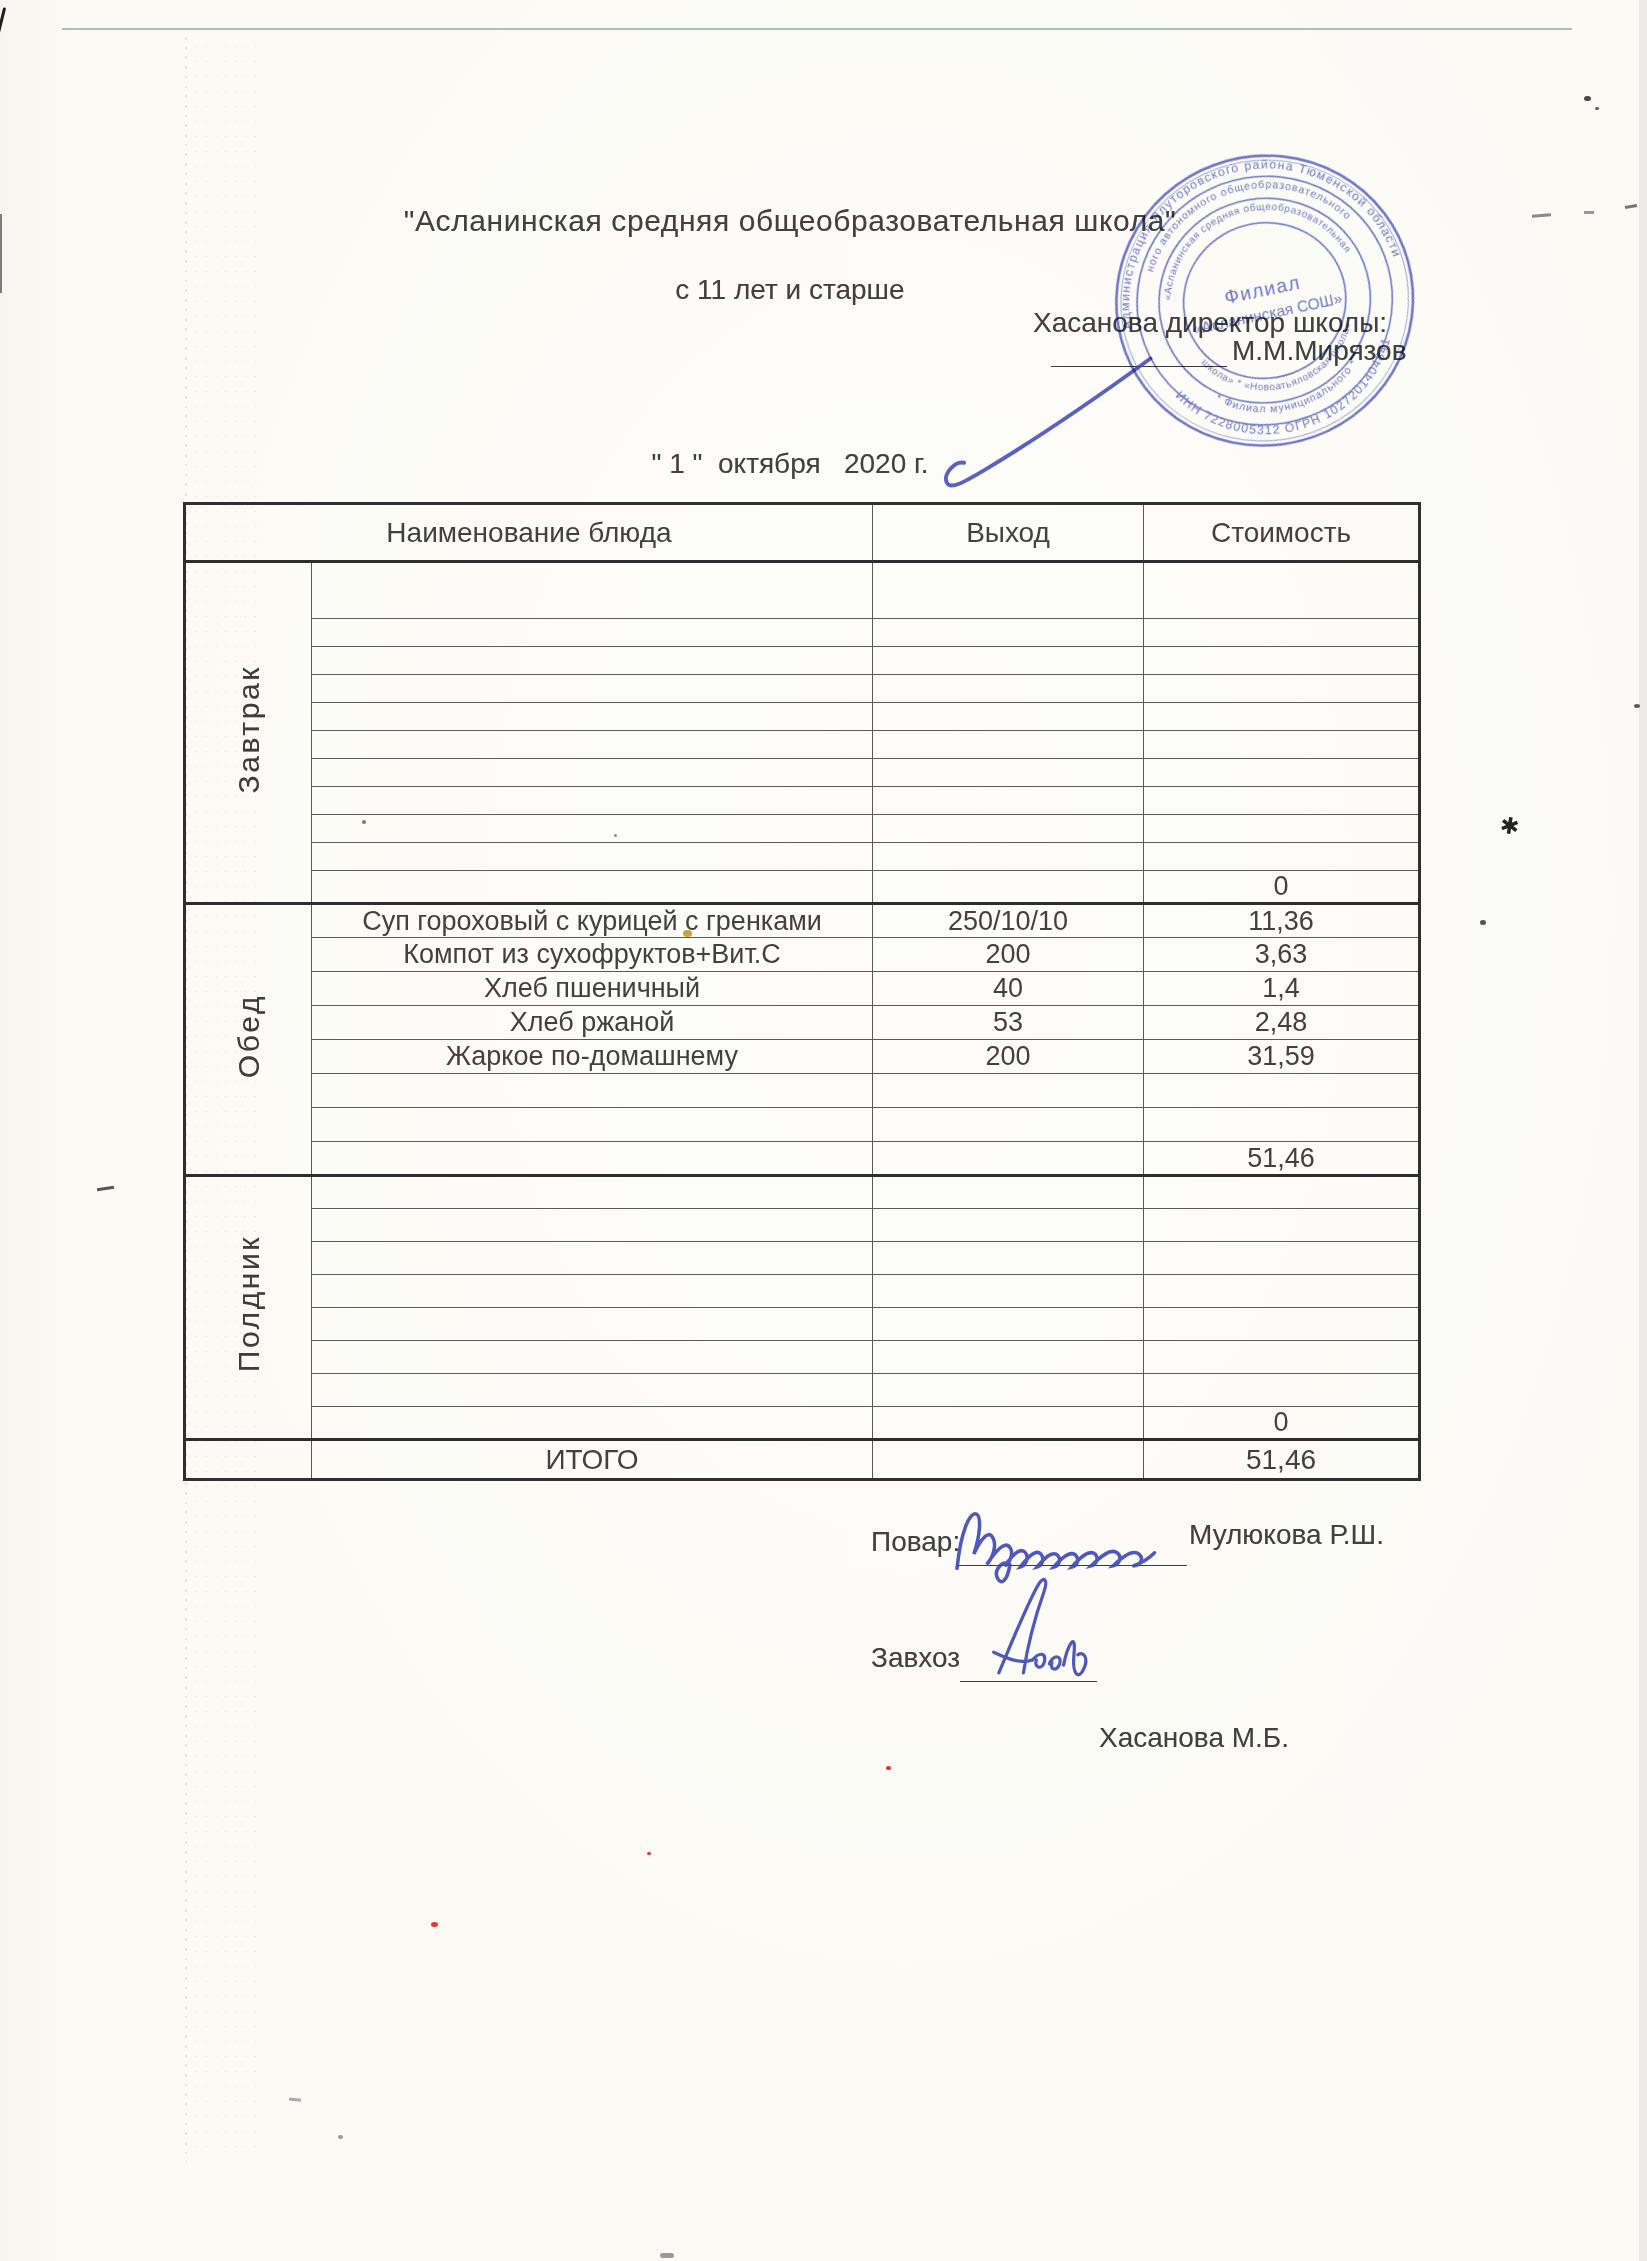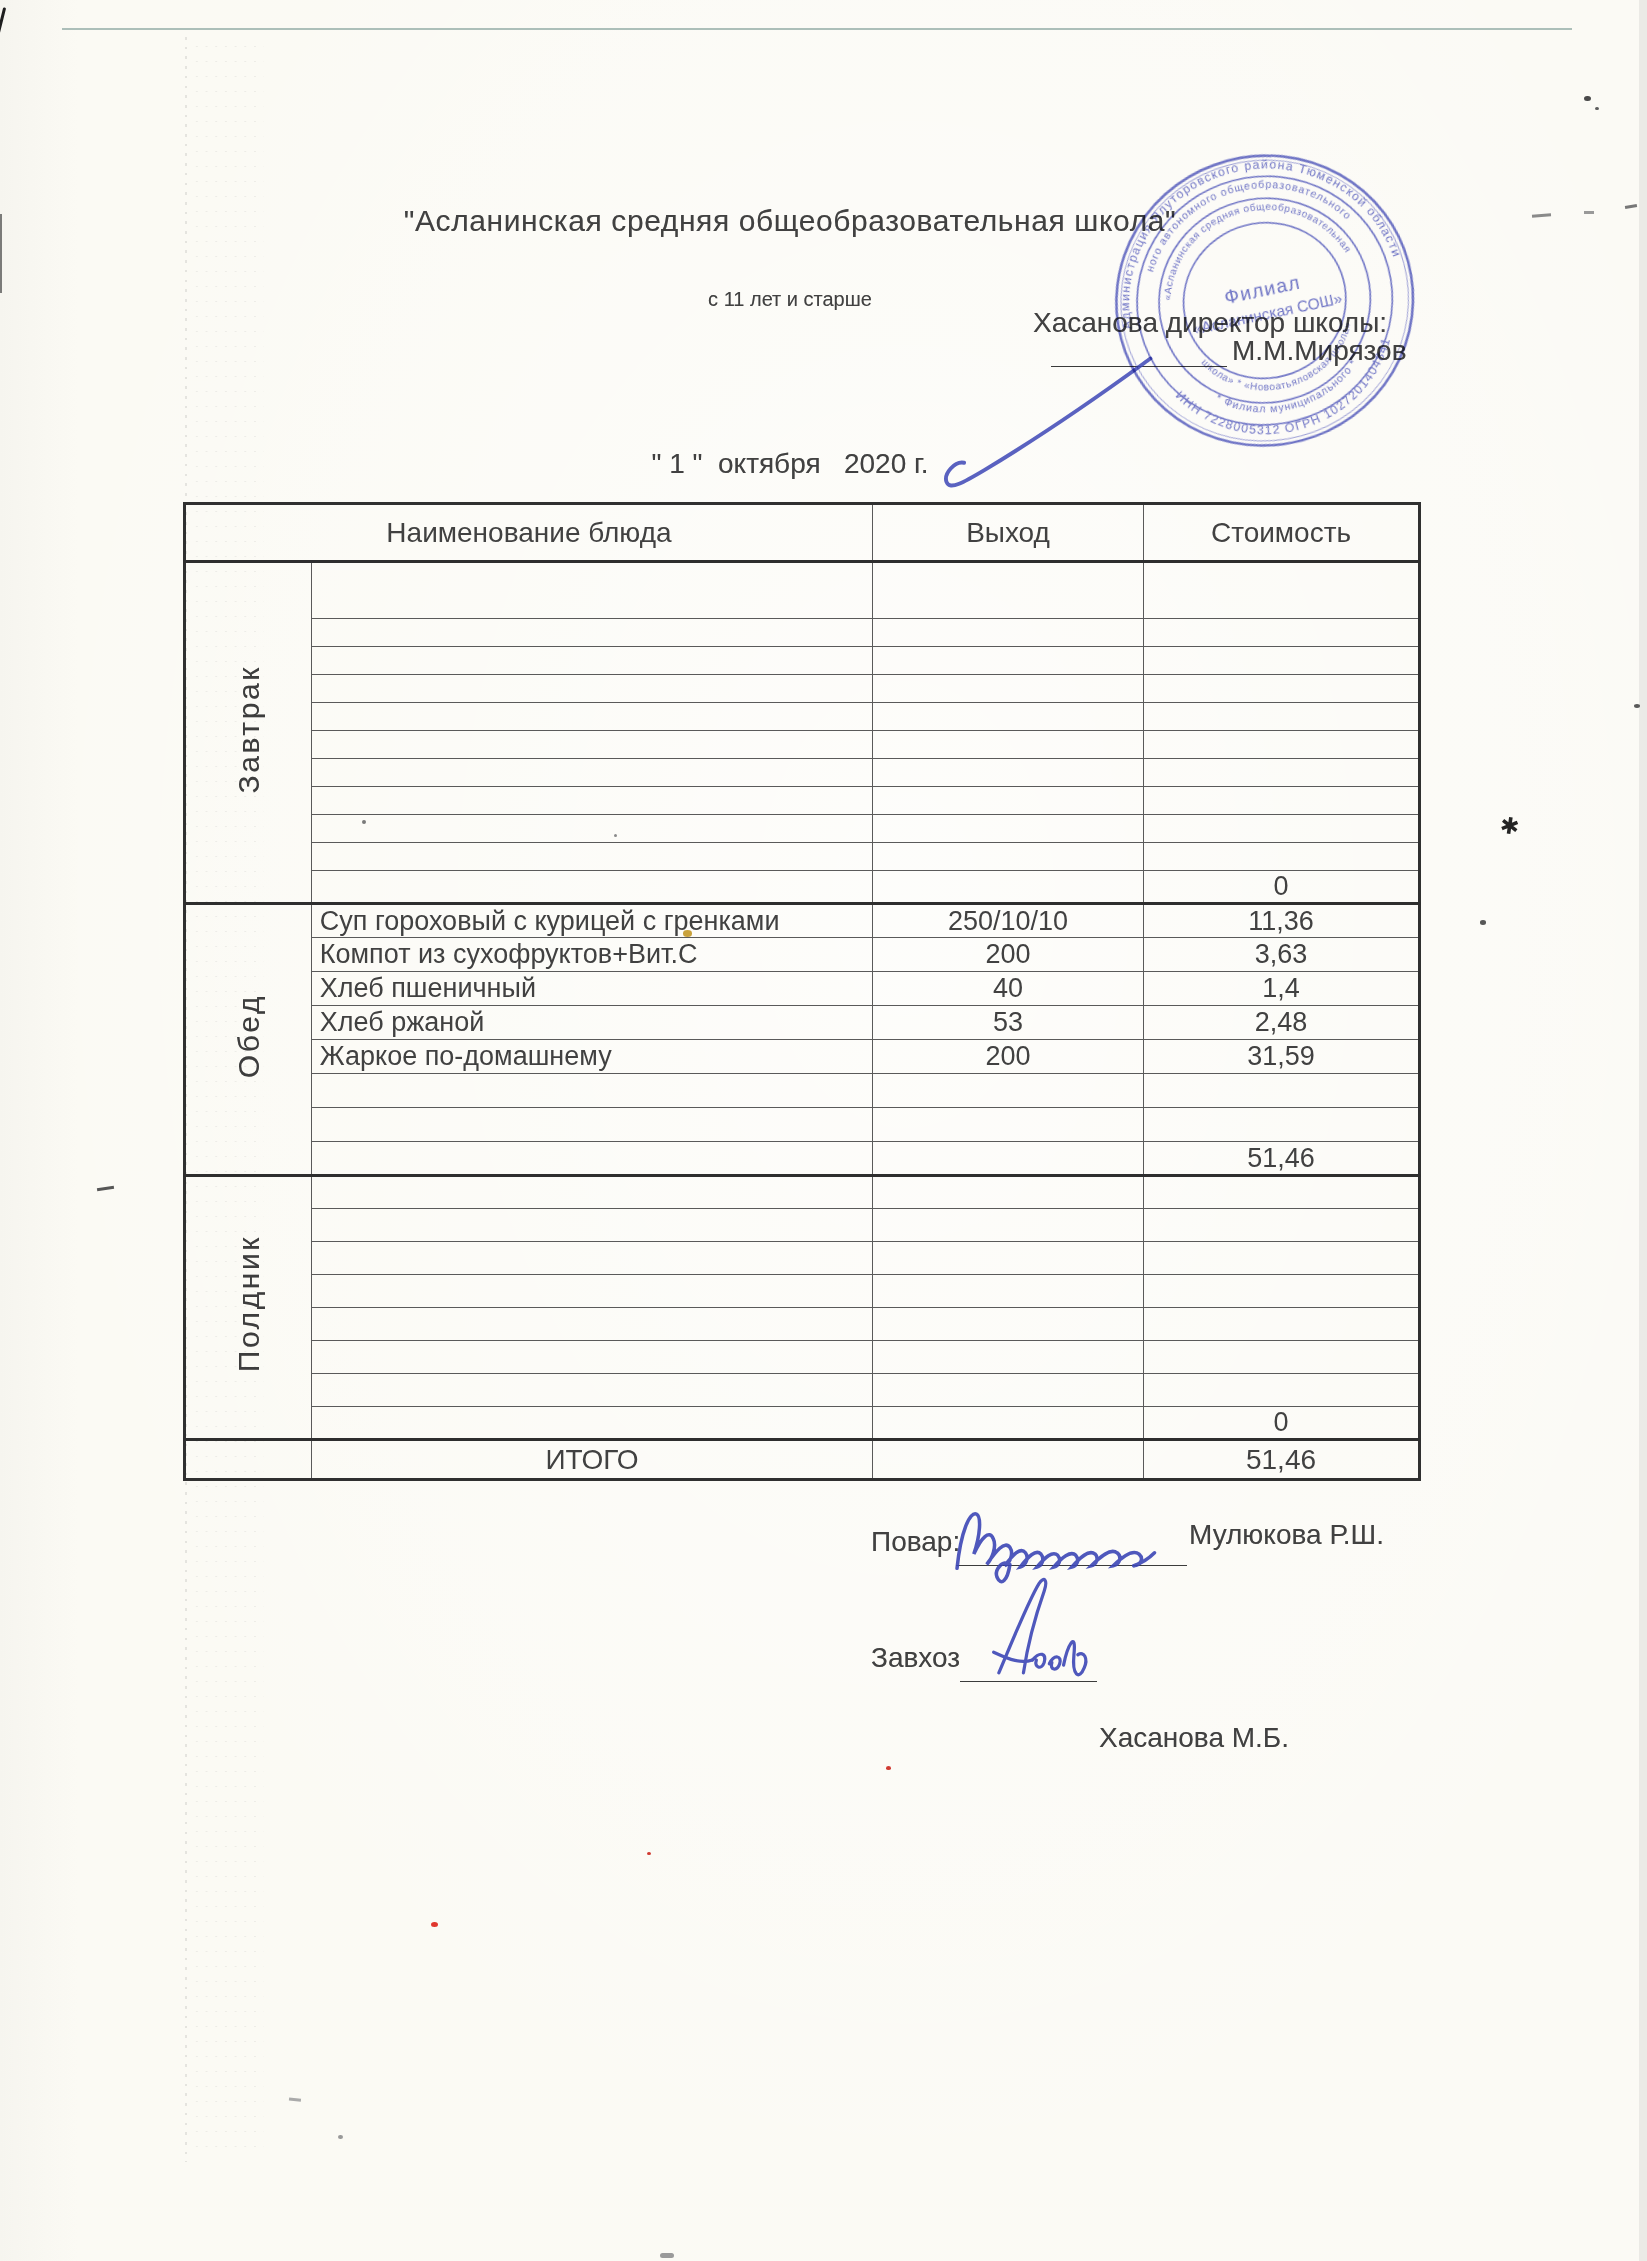--- a/index.html
+++ b/index.html
@@ -11,21 +11,21 @@
       linear-gradient(90deg,#f6f5ef 0,#fbfaf4 78px,#fbfaf5 100%);
     overflow:hidden;
     font-family:"Liberation Sans","DejaVu Sans",sans-serif;
     color:#3f3f3f;
   }
   .printed{color:#414141;text-shadow:0 0 0.6px rgba(70,70,70,.35);}
   
   .lh-center{position:absolute;left:183px;width:1214px;text-align:center;}
   .org1{top:167px;font-size:30px;letter-spacing:0.6px;}
   .org2{top:204px;font-size:30px;letter-spacing:0.6px;}
-  .age{top:288px;font-size:20px;}
+  .age{top:274px;font-size:28px;}
   .approve{position:absolute;left:1033px;top:307px;font-size:28px;}
   .dirline{position:absolute;left:1051px;top:366px;width:176px;border-top:1.9px solid #3a3a3a;}
   .dirname{position:absolute;left:1232px;top:335px;font-size:28px;}
   .menu-title{top:403px;font-size:35px;font-weight:bold;letter-spacing:2.6px;}
   .menu-date{top:448px;font-size:28px;white-space:pre;}
   
   table.menu{
     position:absolute;left:183px;top:502px;width:1235px;
     border-collapse:collapse;table-layout:fixed;
     font-size:27px;color:#414141;
@@ -47,21 +47,21 @@
   td.meal{
     border-right:1.9px solid #4c4c4c;text-align:center;vertical-align:middle;
     padding:0;
   }
   td.meal span{
     display:inline-block;
     writing-mode:vertical-rl;transform:rotate(180deg);
     font-size:30px;letter-spacing:2.6px;color:#3d3d3d;
     text-shadow:0 0 0.6px rgba(70,70,70,.35);
   }
-  td.dish{text-align:left;}
+  td.dish{text-align:center;}
   td.out,td.cost{text-align:center;}
   td.bold{font-weight:bold;}
   tr.total-row{height:40px;}
   tr.total-row td{font-size:28px;}
   
   .sig-role{position:absolute;font-size:28px;}
   .sig-name{position:absolute;font-size:28px;}
   .sig-line{position:absolute;border-top:1.9px solid #3c3c3c;}
   .sig-svg{position:absolute;}
   

